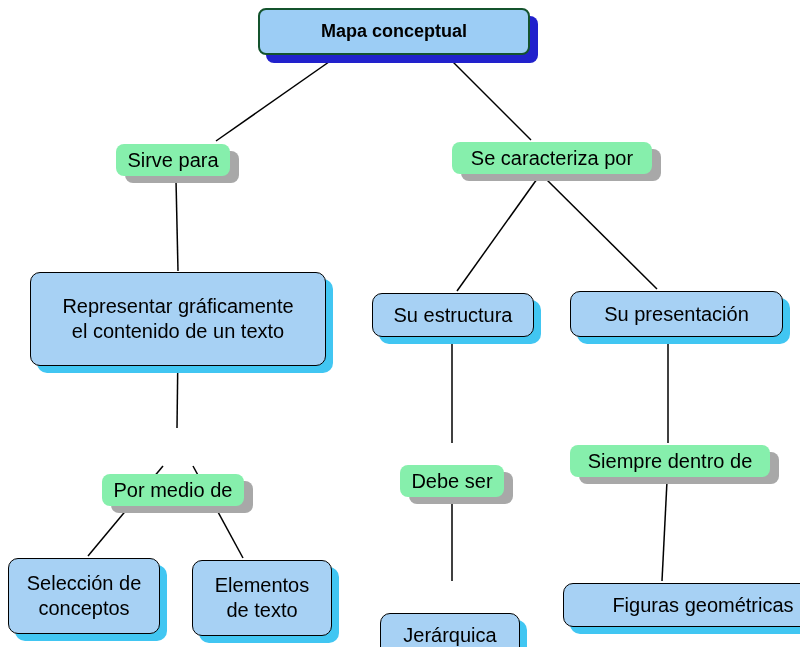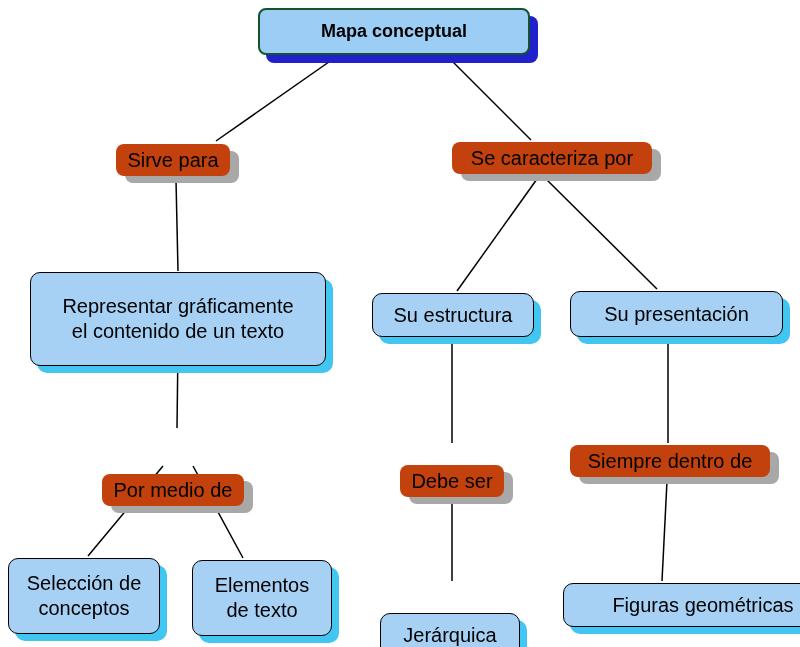--- a/index.html
+++ b/index.html
@@ -45,21 +45,21 @@
     background: #a7d1f4;
     border: 1.5px solid #000000;
     border-radius: 10px;
     box-shadow: 7px 7px 0 #41c6f2;
     font-size: 20px;
     line-height: 1.25;
     white-space: pre-line;
     padding: 4px 8px;
   }
   .label {
-    background: #c2410c;
+    background: #86efac;
     border-radius: 8px;
     box-shadow: 9px 7px 0 #a8a8a8;
     font-size: 20px;
     padding: 2px 6px;
   }
   
   #root        { left: 258px; top: 8px;   width: 272px; height: 47px; }
   #sirve       { left: 116px; top: 144px; width: 114px; height: 32px; }
   #caracteriza { left: 452px; top: 142px; width: 200px; height: 32px; }
   #representar { left: 30px;  top: 272px; width: 296px; height: 94px; }

